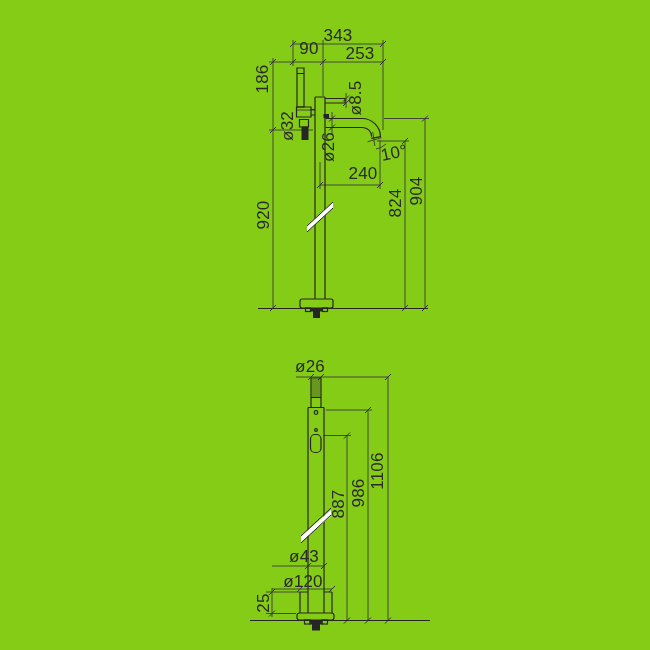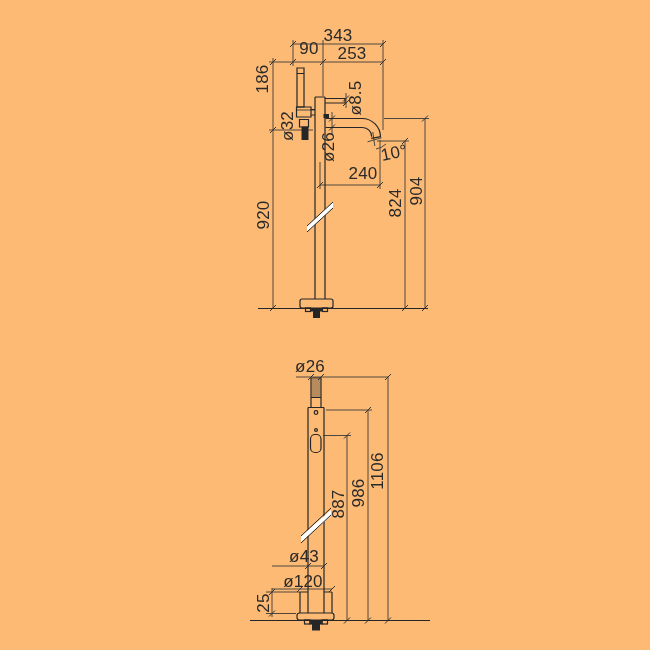--- a/index.html
+++ b/index.html
@@ -1,19 +1,19 @@
 <!DOCTYPE html>
 <html><head>
 <meta charset="utf-8">
 <style>
   html,body{margin:0;padding:0;background:#ffffff;}
   .canvas{
     position:relative;
     width:650px;height:650px;
-    background:#fdba74;
+    background:#84cc16;
     overflow:hidden;
     font-family:"Liberation Sans", sans-serif;
   }
   .linework{position:absolute;left:0;top:0;}
   .dim{
     position:absolute;
     transform:translate(-50%,-50%);
     font-family:"Liberation Sans", sans-serif;
     font-size:17px;
     color:#2a2a2a;
@@ -146,21 +146,21 @@
 
       <polygon points="301,536 331,510 331,516 301,542" fill="#ffffff" stroke="none"></polygon>
       <g stroke="#262626" stroke-width="1" fill="none">
         <path d="M301,536 L331,508 M301,543 L331,515"></path>
       </g>
     </g>
   </svg>
 
   <span class="dim" style="left:338px;top:35px">343</span>
   <span class="dim" style="left:309px;top:48px">90</span>
-  <span class="dim" style="left:352px;top:53px">253</span>
+  <span class="dim" style="left:360px;top:53px">253</span>
   <span class="dim rot" style="left:262px;top:79px">186</span>
   <span class="dim rot" style="left:263px;top:215px">920</span>
   <span class="dim rot" style="left:287px;top:126px">ø32</span>
   <span class="dim rot" style="left:355px;top:98px">ø8.5</span>
   <span class="dim rot" style="left:328px;top:147px">ø26</span>
   <span class="dim" style="left:363px;top:173px">240</span>
   <span class="dim tilt" style="left:394px;top:153px">10°</span>
   <span class="dim rot" style="left:395px;top:203px">824</span>
   <span class="dim rot" style="left:416px;top:191px">904</span>
 

